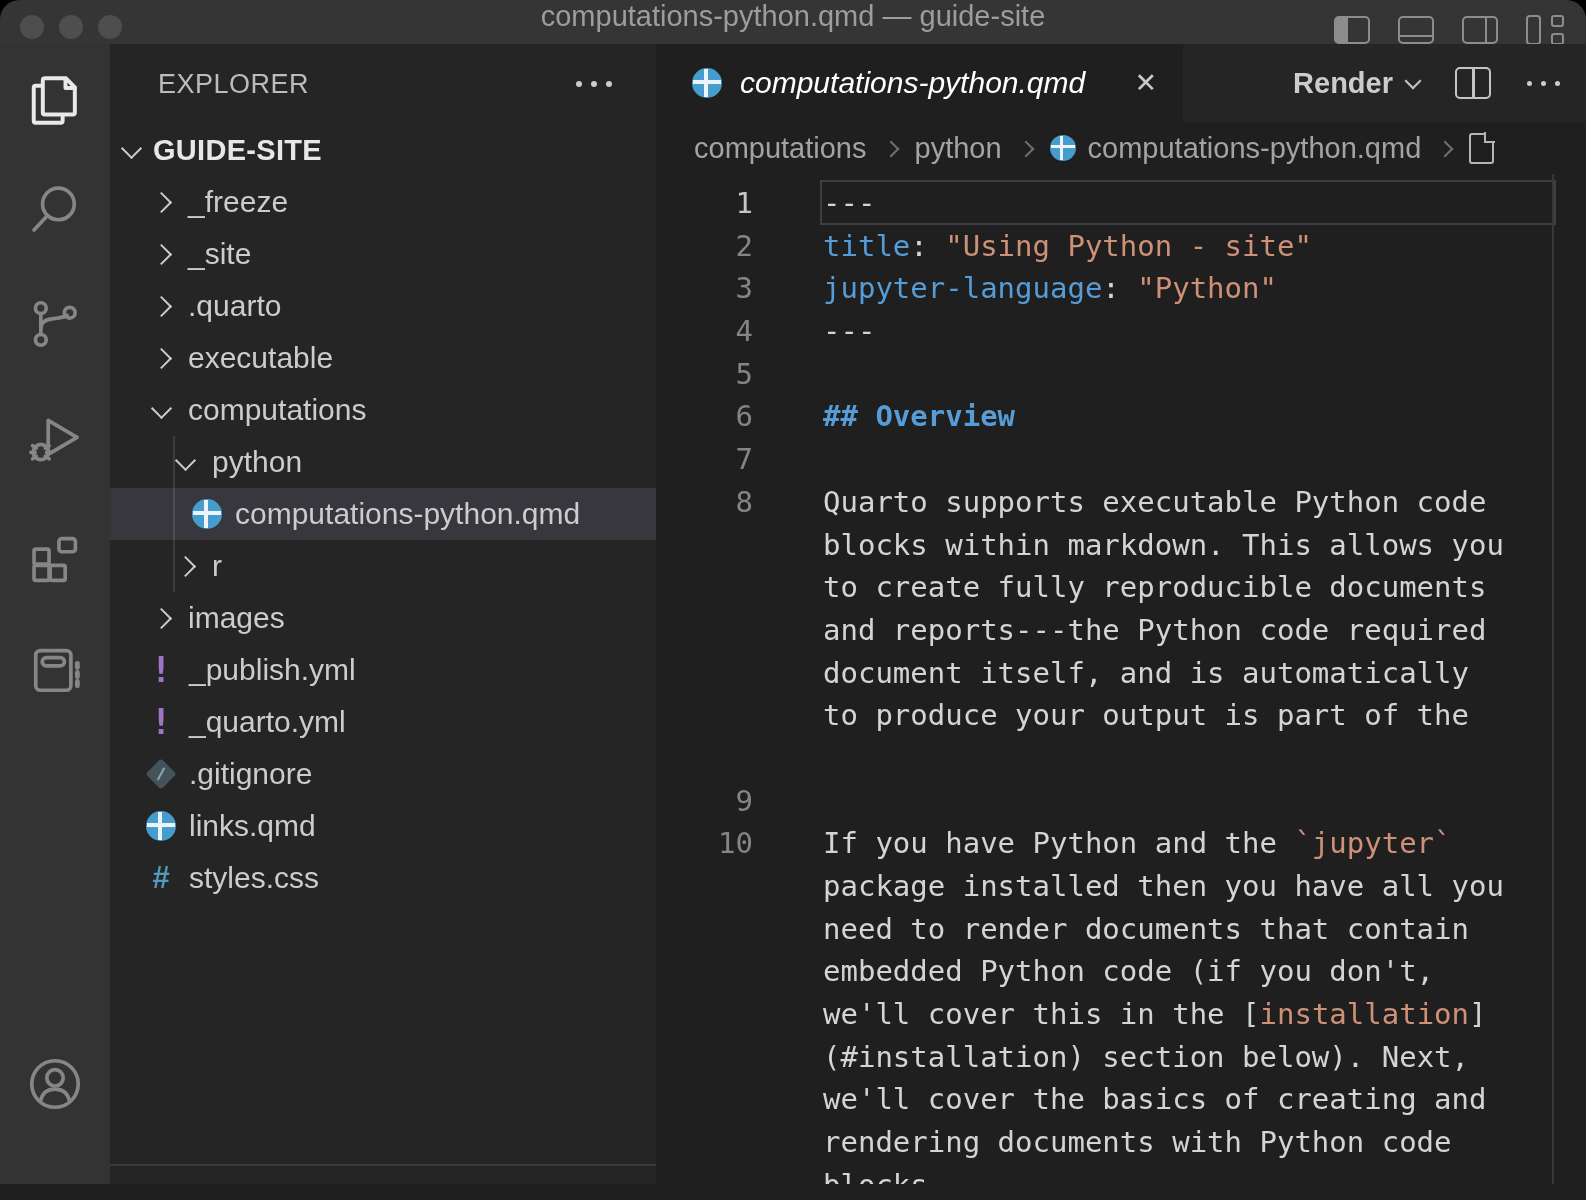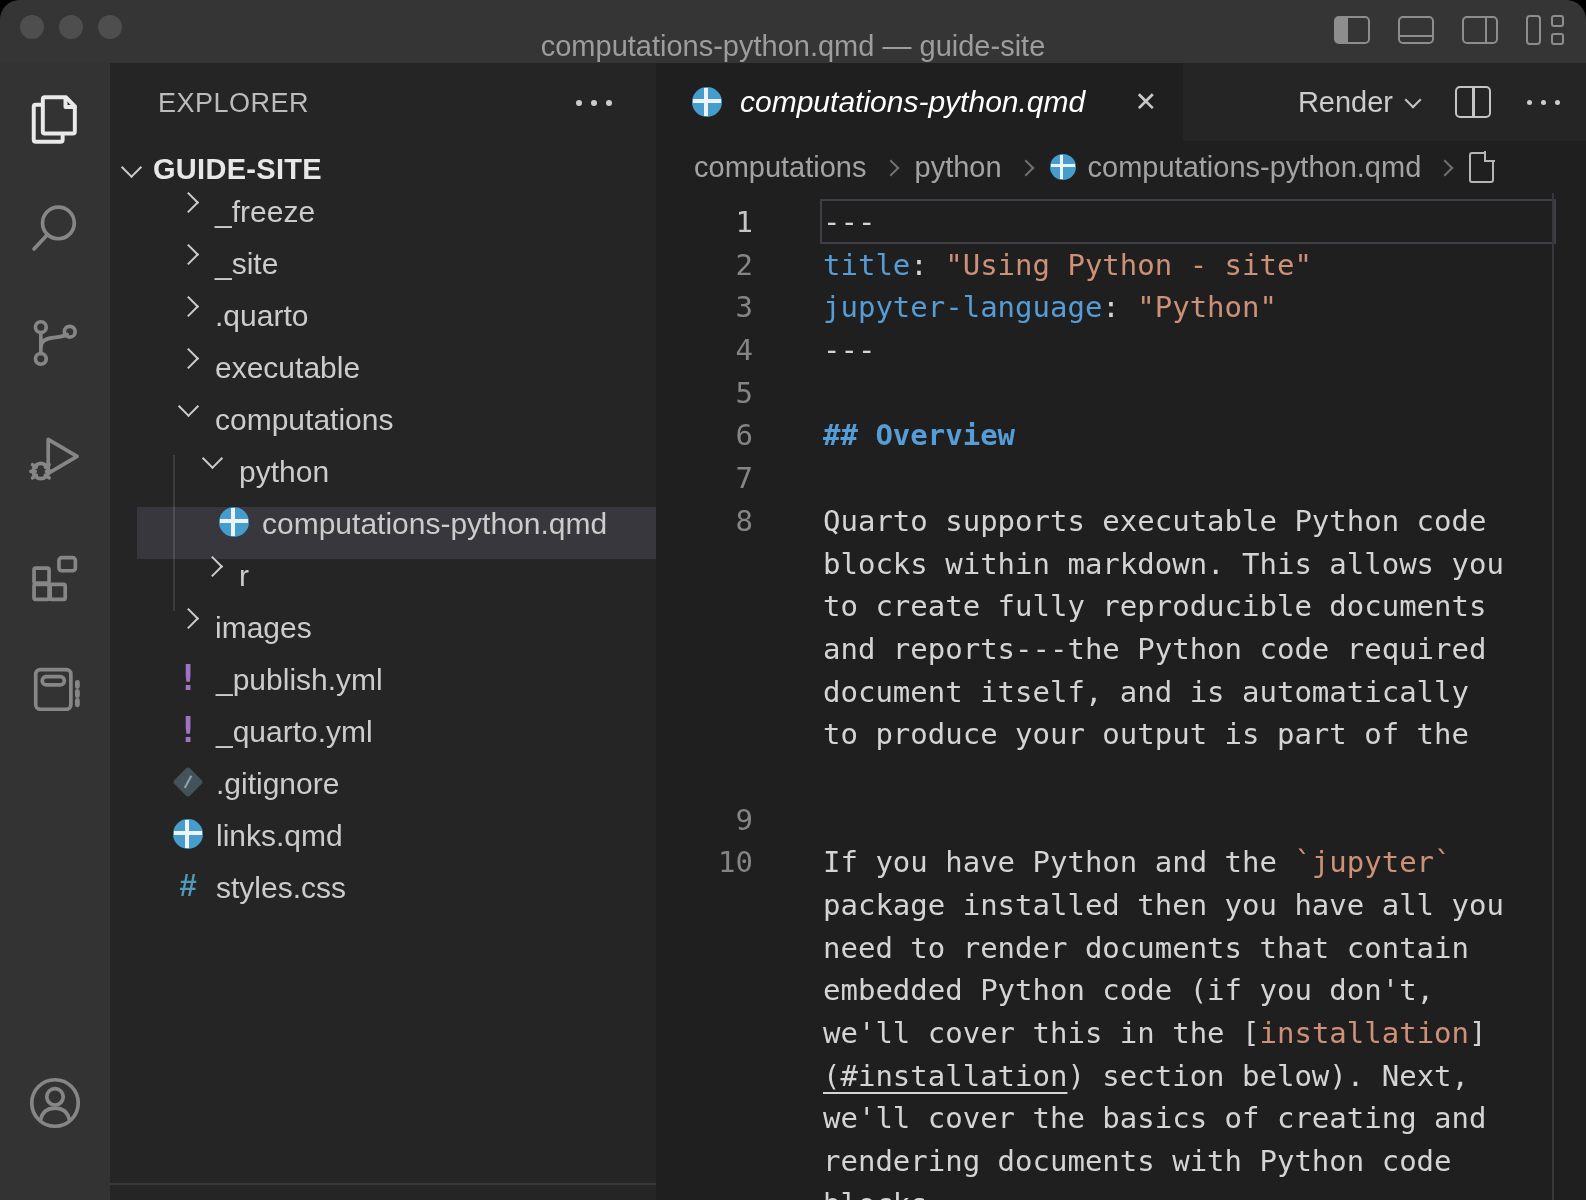--- a/index.html
+++ b/index.html
@@ -1,21 +1,21 @@
 <!DOCTYPE html>
 <html style="--c-titlebar_bg: #353535; --c-activitybar_bg: #333333; --c-sidebar_bg: #252526; --c-editor_bg: #1f1f1f; --c-tabstrip_bg: #252526; --c-selected_row_bg: #37373d; --c-quarto_blue: #459ccd; --c-yaml_icon_purple: #a074c4; --c-css_icon_blue: #519aba; --c-code_key_blue: #569cd6; --c-code_string_orange: #ce9178; --c-heading_blue: #569cd6; --c-default_text: #d4d4d4; --c-line_number: #858585;"><head>
 <meta charset="utf-8">
 <style>
   html,body{margin:0;padding:0;background:#000;}
   .window{width:1586px;height:1200px;position:relative;background:var(--c-editor_bg,#1f1f1f);
     border-radius:20px 20px 0 0;overflow:hidden;font-family:"Liberation Sans",sans-serif;
     -webkit-font-smoothing:antialiased;}
   
-  .titlebar{height:63px;background:var(--c-titlebar_bg,#353535);position:relative;
-    display:flex;align-items:flex-end;justify-content:center;}
+  .titlebar{height:44px;background:var(--c-titlebar_bg,#353535);position:relative;
+    display:flex;align-items:flex-start;justify-content:center;}
   .traffic{position:absolute;left:20px;top:15px;display:flex;gap:15px;}
   .light{width:24px;height:24px;border-radius:50%;background:#4e4e4e;}
   .tb-title{color:#9d9d9d;font-size:29px;}
   .tb-icons{position:absolute;right:22px;top:0;height:60px;display:flex;align-items:center;gap:28px;}
   .i-pane{width:36px;height:28px;border:2.5px solid #8d8d8d;border-radius:5px;position:relative;box-sizing:border-box;}
   .i-pane.left::before{content:"";position:absolute;left:0;top:0;bottom:0;width:12px;background:#8d8d8d;}
   .i-pane.bottom::before{content:"";position:absolute;left:0;right:0;bottom:5px;height:2.5px;background:#8d8d8d;}
   .i-pane.rightp::before{content:"";position:absolute;right:9px;top:0;bottom:0;width:2.5px;background:#8d8d8d;}
   .i-layout{width:38px;height:30px;position:relative;}
   .i-layout i{position:absolute;border:2.5px solid #8d8d8d;box-sizing:border-box;}
@@ -34,21 +34,21 @@
   .sb-title{color:#bcbcbc;font-size:27px;letter-spacing:.5px;}
   .dots{display:flex;gap:9px;align-items:center;}
   .dots i{width:6px;height:6px;border-radius:50%;background:#cccccc;}
   .section-row{display:flex;align-items:center;height:52px;padding-left:14px;gap:14px;}
   .section-label{color:#e7e7e7;font-size:29px;font-weight:bold;letter-spacing:.3px;}
   .chev{width:13px;height:13px;border-right:2.6px solid #cccccc;border-bottom:2.6px solid #cccccc;flex:none;}
   .chev.right{transform:rotate(-45deg);}
   .chev.down{transform:rotate(45deg);margin-top:-4px;}
   .chev.small{width:10px;height:10px;border-width:2.2px;border-color:#c5c5c5;}
   .tree{position:relative;}
-  .tree-row{height:52px;display:flex;align-items:flex-start;font-size:30px;color:#cccccc;cursor:default;margin-left:27px;}
+  .tree-row{height:52px;display:flex;align-items:center;font-size:30px;color:#cccccc;cursor:default;}
   .tree-row.selected{background:var(--c-selected_row_bg,#37373d);}
   .chev-box{width:22px;display:flex;justify-content:center;margin-right:16px;flex:none;}
   .lvl1{padding-left:40px;}
   .lvl1.file{padding-left:36px;}
   .lvl2{padding-left:64px;}
   .lvl3.file{padding-left:82px;}
   .tree-icon{margin-right:13px;}
   .indent-guide{position:absolute;left:63px;width:2px;background:rgba(255,255,255,.11);}
   .outline-row{position:absolute;left:0;right:0;top:1120px;border-top:2px solid #3a3a3a;height:60px;
     display:flex;align-items:flex-end;padding:14px 0 0 14px;gap:14px;box-sizing:border-box;}
@@ -65,21 +65,21 @@
   .ic-file{width:25px;height:31px;border:2.4px solid #b5b5b5;border-radius:3px;position:relative;flex:none;box-sizing:border-box;}
   .ic-file::before{content:"";position:absolute;right:-2.4px;top:-2.4px;width:9px;height:9px;background:var(--c-editor_bg,#1f1f1f);
     border-left:2.4px solid #b5b5b5;border-bottom:2.4px solid #b5b5b5;}
   
   .editor{flex:1;background:var(--c-editor_bg,#1f1f1f);position:relative;overflow:hidden;}
   .tabstrip{height:78px;background:var(--c-tabstrip_bg,#252526);display:flex;align-items:stretch;position:relative;}
   .tab{width:527px;background:var(--c-editor_bg,#1f1f1f);display:flex;align-items:center;
     padding:0 26px 0 36px;gap:18px;box-sizing:border-box;}
   .tab-label{font-style:italic;color:#ffffff;font-size:30px;white-space:nowrap;}
   .tab-close{margin-left:auto;color:#c9c9c9;font-size:27px;line-height:1;}
-  .tab-actions{position:absolute;right:26px;top:0;height:78px;display:flex;align-items:center;gap:36px;}
+  .tab-actions{position:absolute;right:26px;top:0;height:78px;display:flex;align-items:center;gap:36px;font-weight:bold;}
   .render-btn{display:flex;align-items:center;gap:14px;color:#cccccc;font-size:29px;}
   .i-split{width:36px;height:32px;border:2.5px solid #c5c5c5;border-radius:5px;position:relative;box-sizing:border-box;}
   .i-split::before{content:"";position:absolute;left:50%;top:0;bottom:0;width:2.5px;margin-left:-1px;background:#c5c5c5;}
   .breadcrumbs{height:52px;display:flex;align-items:center;padding-left:38px;gap:18px;font-size:29px;
     color:#a3a3a3;white-space:nowrap;overflow:hidden;}
   .bc-sep{width:10px;height:10px;border-right:2.2px solid #6f6f6f;border-bottom:2.2px solid #6f6f6f;
     transform:rotate(-45deg);flex:none;margin-top:2px;}
   .bc-item{display:flex;align-items:center;gap:12px;}
   .bc-item .ic-qmd{width:26px;height:26px;}
   .bc-item .ic-qmd::before{top:10px;height:3.2px;}
@@ -89,21 +89,21 @@
   .crow{display:flex;height:42.7px;line-height:42.7px;font-family:"DejaVu Sans Mono",monospace;font-size:29px;}
   .gutter{width:167px;text-align:right;padding-right:70px;box-sizing:border-box;
     color:var(--c-line_number,#858585);flex:none;font-size:29px;}
   .crow.current .gutter{color:#c6c6c6;}
   .ccontent{white-space:pre;}
   .c-def{color:var(--c-default_text,#d4d4d4);}
   .c-key{color:var(--c-code_key_blue,#569cd6);}
   .c-str{color:var(--c-code_string_orange,#ce9178);}
   .c-head{color:var(--c-heading_blue,#569cd6);font-weight:bold;}
   .c-code{color:var(--c-code_string_orange,#ce9178);}
-  .c-link{color:var(--c-default_text,#d4d4d4);text-decoration:underline;text-decoration-thickness:2px;text-underline-offset:6px;}
+  .c-link{color:var(--c-default_text,#d4d4d4);text-decoration-thickness:2px;text-underline-offset:6px;}
   .cur-line-box{position:absolute;left:164px;width:736px;height:45px;top:136px;
     border:2px solid #3e3e44;box-sizing:border-box;pointer-events:none;}
   .right-rule{position:absolute;left:896px;top:130px;bottom:0;width:2px;background:#38383c;}
 </style>
 </head>
 <body>
 
 <div class="window">
 
   <div class="titlebar">

